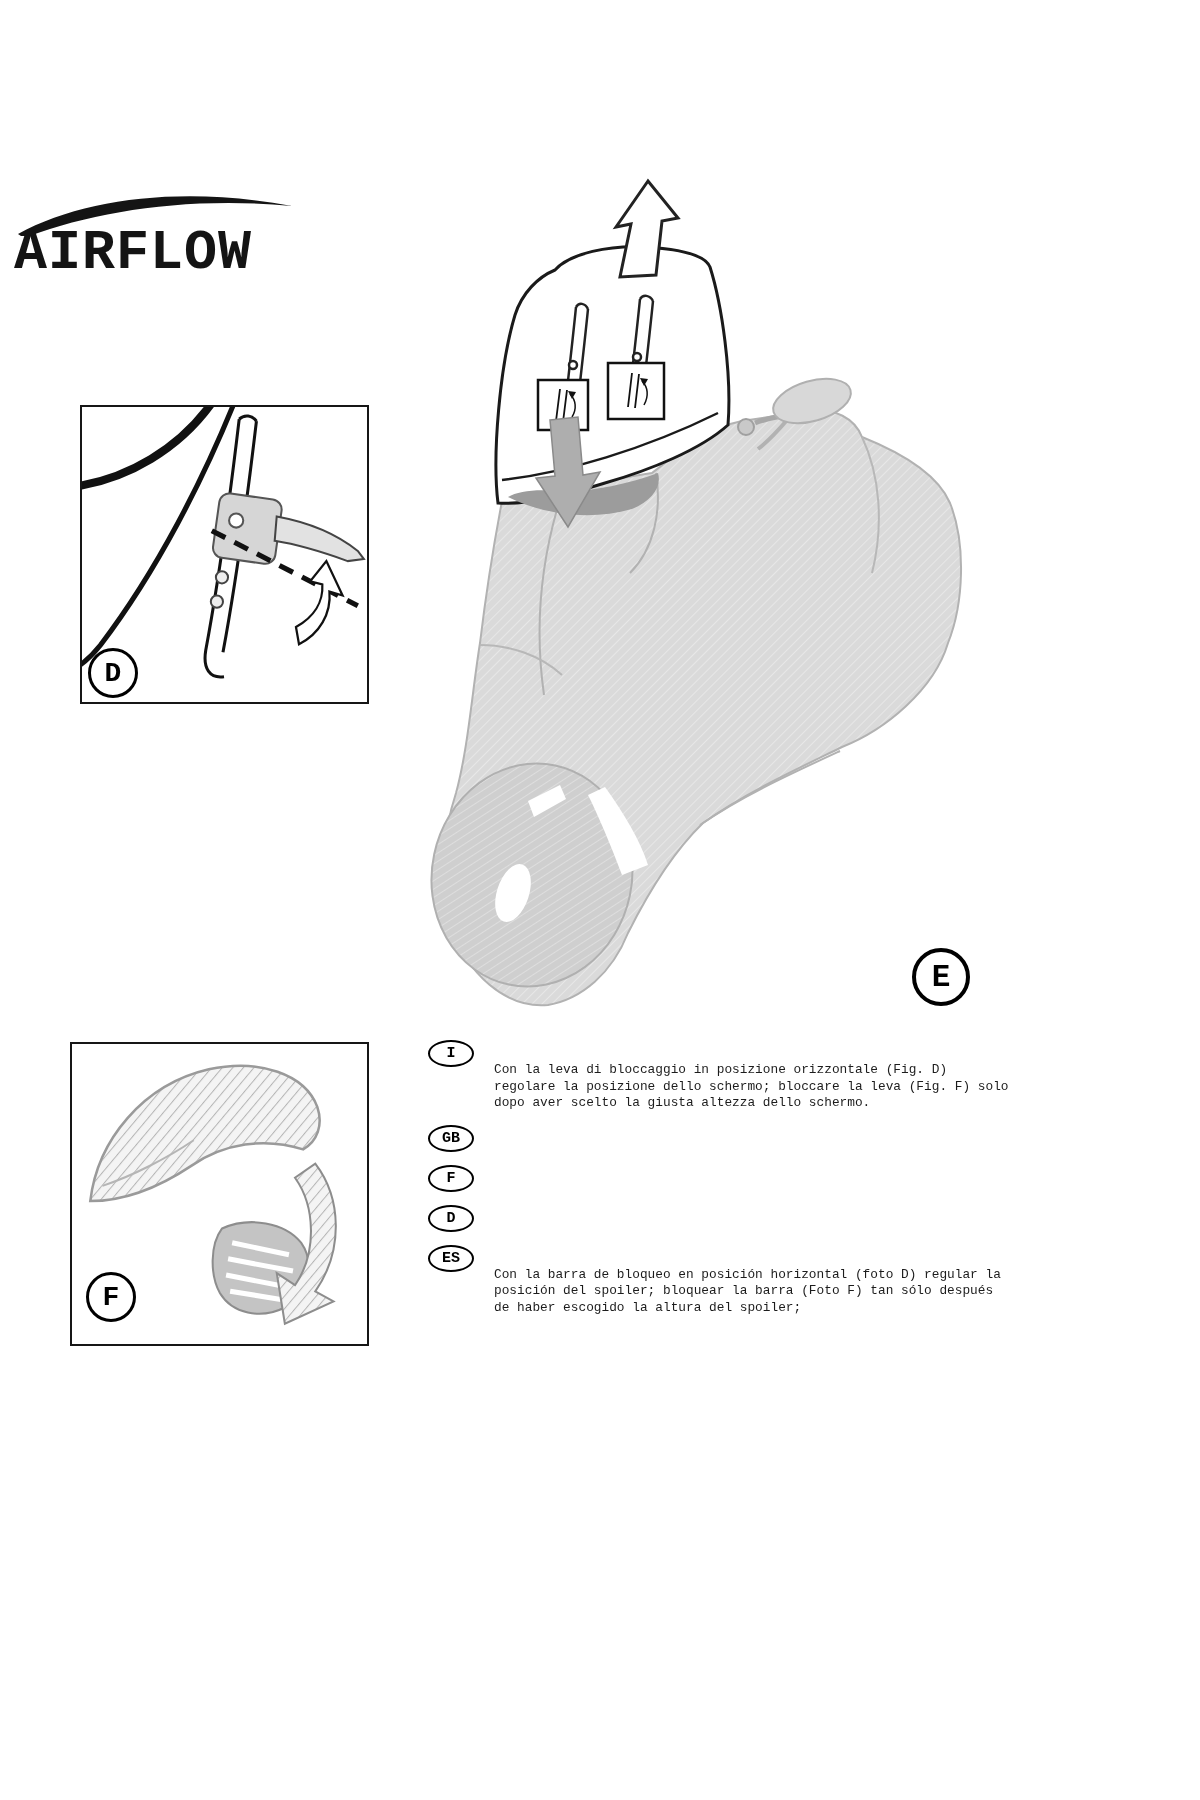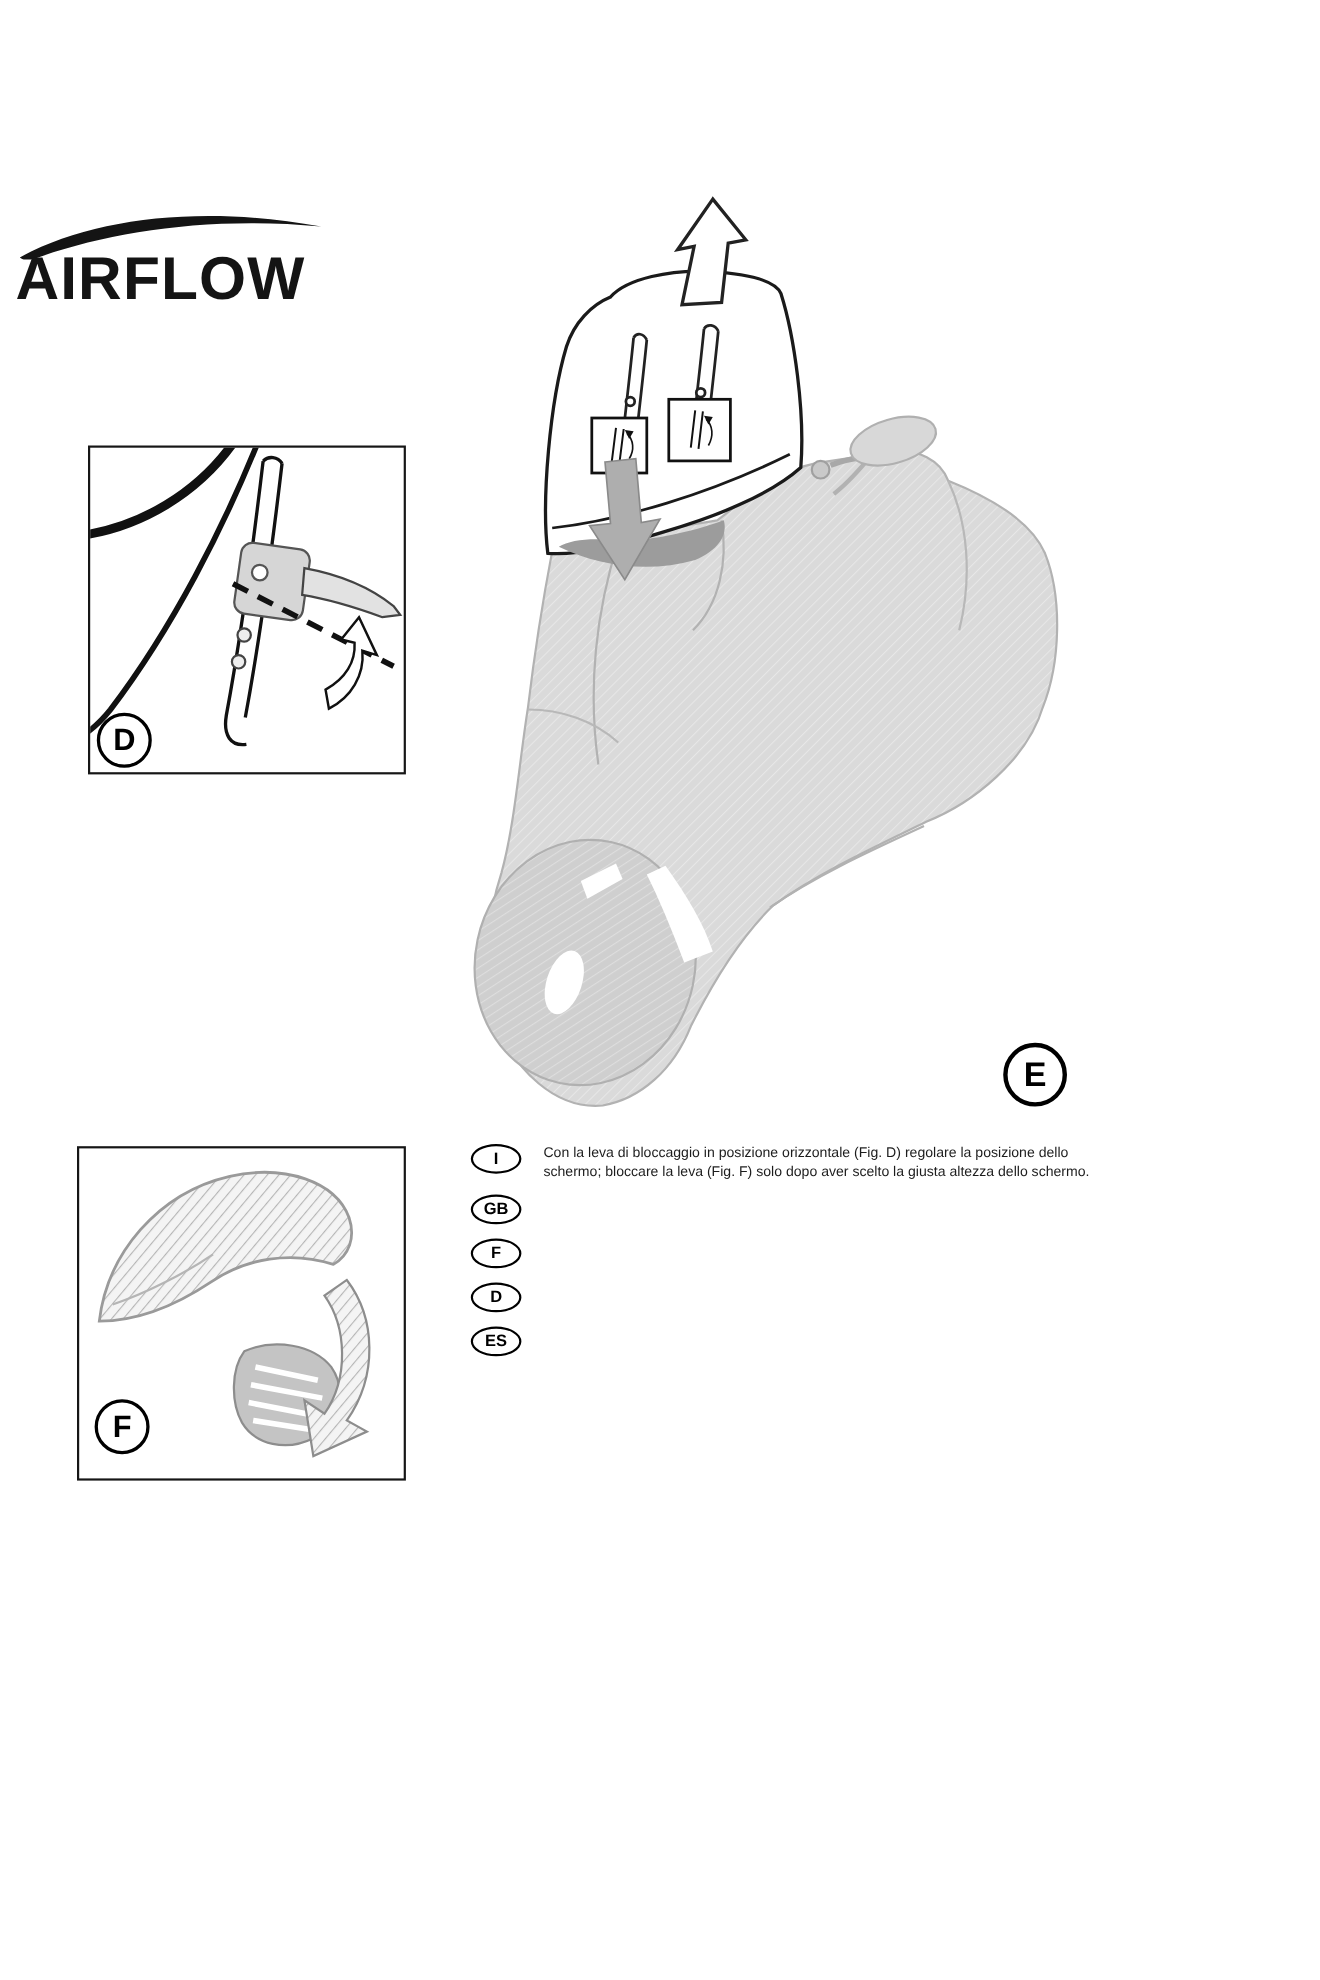--- a/index.html
+++ b/index.html
@@ -1,17 +1,17 @@
 <!DOCTYPE html>
 <html><head>
 <meta charset="utf-8">
 <style>
   html,body{margin:0;padding:0;background:#fff;}
   .page{position:relative;width:1200px;height:1800px;background:#ffffff;overflow:hidden;
-        font-family:Liberation Sans, sans-serif;color:#1d1d1d;}
+        font-family:Liberation Mono, monospace;color:#1d1d1d;}
 
   
   .logo{position:absolute;left:14px;top:190px;width:300px;}
   .logo-swoosh{display:block;width:285px;height:46px;}
   .logo-text{font-size:55px;font-weight:900;letter-spacing:1px;color:#141414;line-height:1;
              margin-top:-10px;}
 
   
   .figbox{position:absolute;background:#fff;border:2px solid #161616;}
   .box-d{left:80px;top:405px;width:285px;height:295px;}
@@ -27,21 +27,21 @@
   
   .scooter{position:absolute;left:410px;top:175px;width:620px;height:845px;}
 
   
   .instructions{position:absolute;left:428px;top:1040px;width:592px;display:flex;
                 flex-direction:column;gap:13px;}
   .instr{display:flex;gap:20px;align-items:flex-start;}
   .lang-badge{flex:0 0 auto;min-width:46px;height:27px;border:2.5px solid #000;border-radius:50%;
               display:flex;align-items:center;justify-content:center;font-weight:bold;
               font-size:15px;color:#000;box-sizing:border-box;padding:0 5px;background:#fff;}
-  .instr-text{font-size:12.8px;line-height:16.5px;color:#1c1c1c;max-width:520px;}
+  .instr-text{font-size:12.8px;line-height:16.5px;color:#1c1c1c;max-width:520px;margin-top:22px;}
 </style>
 </head>
 <body>
 
 <div class="page">
 
   <div class="logo">
     <svg class="logo-swoosh" viewBox="0 0 285 46">
       <path d="M4,44 C 70,8 170,-4 278,16 C 172,6 78,22 10,48 Z" fill="#141414"></path>
     </svg>
@@ -202,16 +202,17 @@
     <div class="instr">
       <span class="lang-badge">F</span>
     </div>
 
     <div class="instr">
       <span class="lang-badge">D</span>
     </div>
 
     <div class="instr">
       <span class="lang-badge">ES</span>
+      <div class="instr-text">Con la barra de bloqueo en posición horizontal (foto D) regular la posición del spoiler; bloquear la barra (Foto F) tan sólo después de haber escogido la altura  del spoiler;</div>
     </div>
 
   </div>
 </div>
 
 </body></html>

